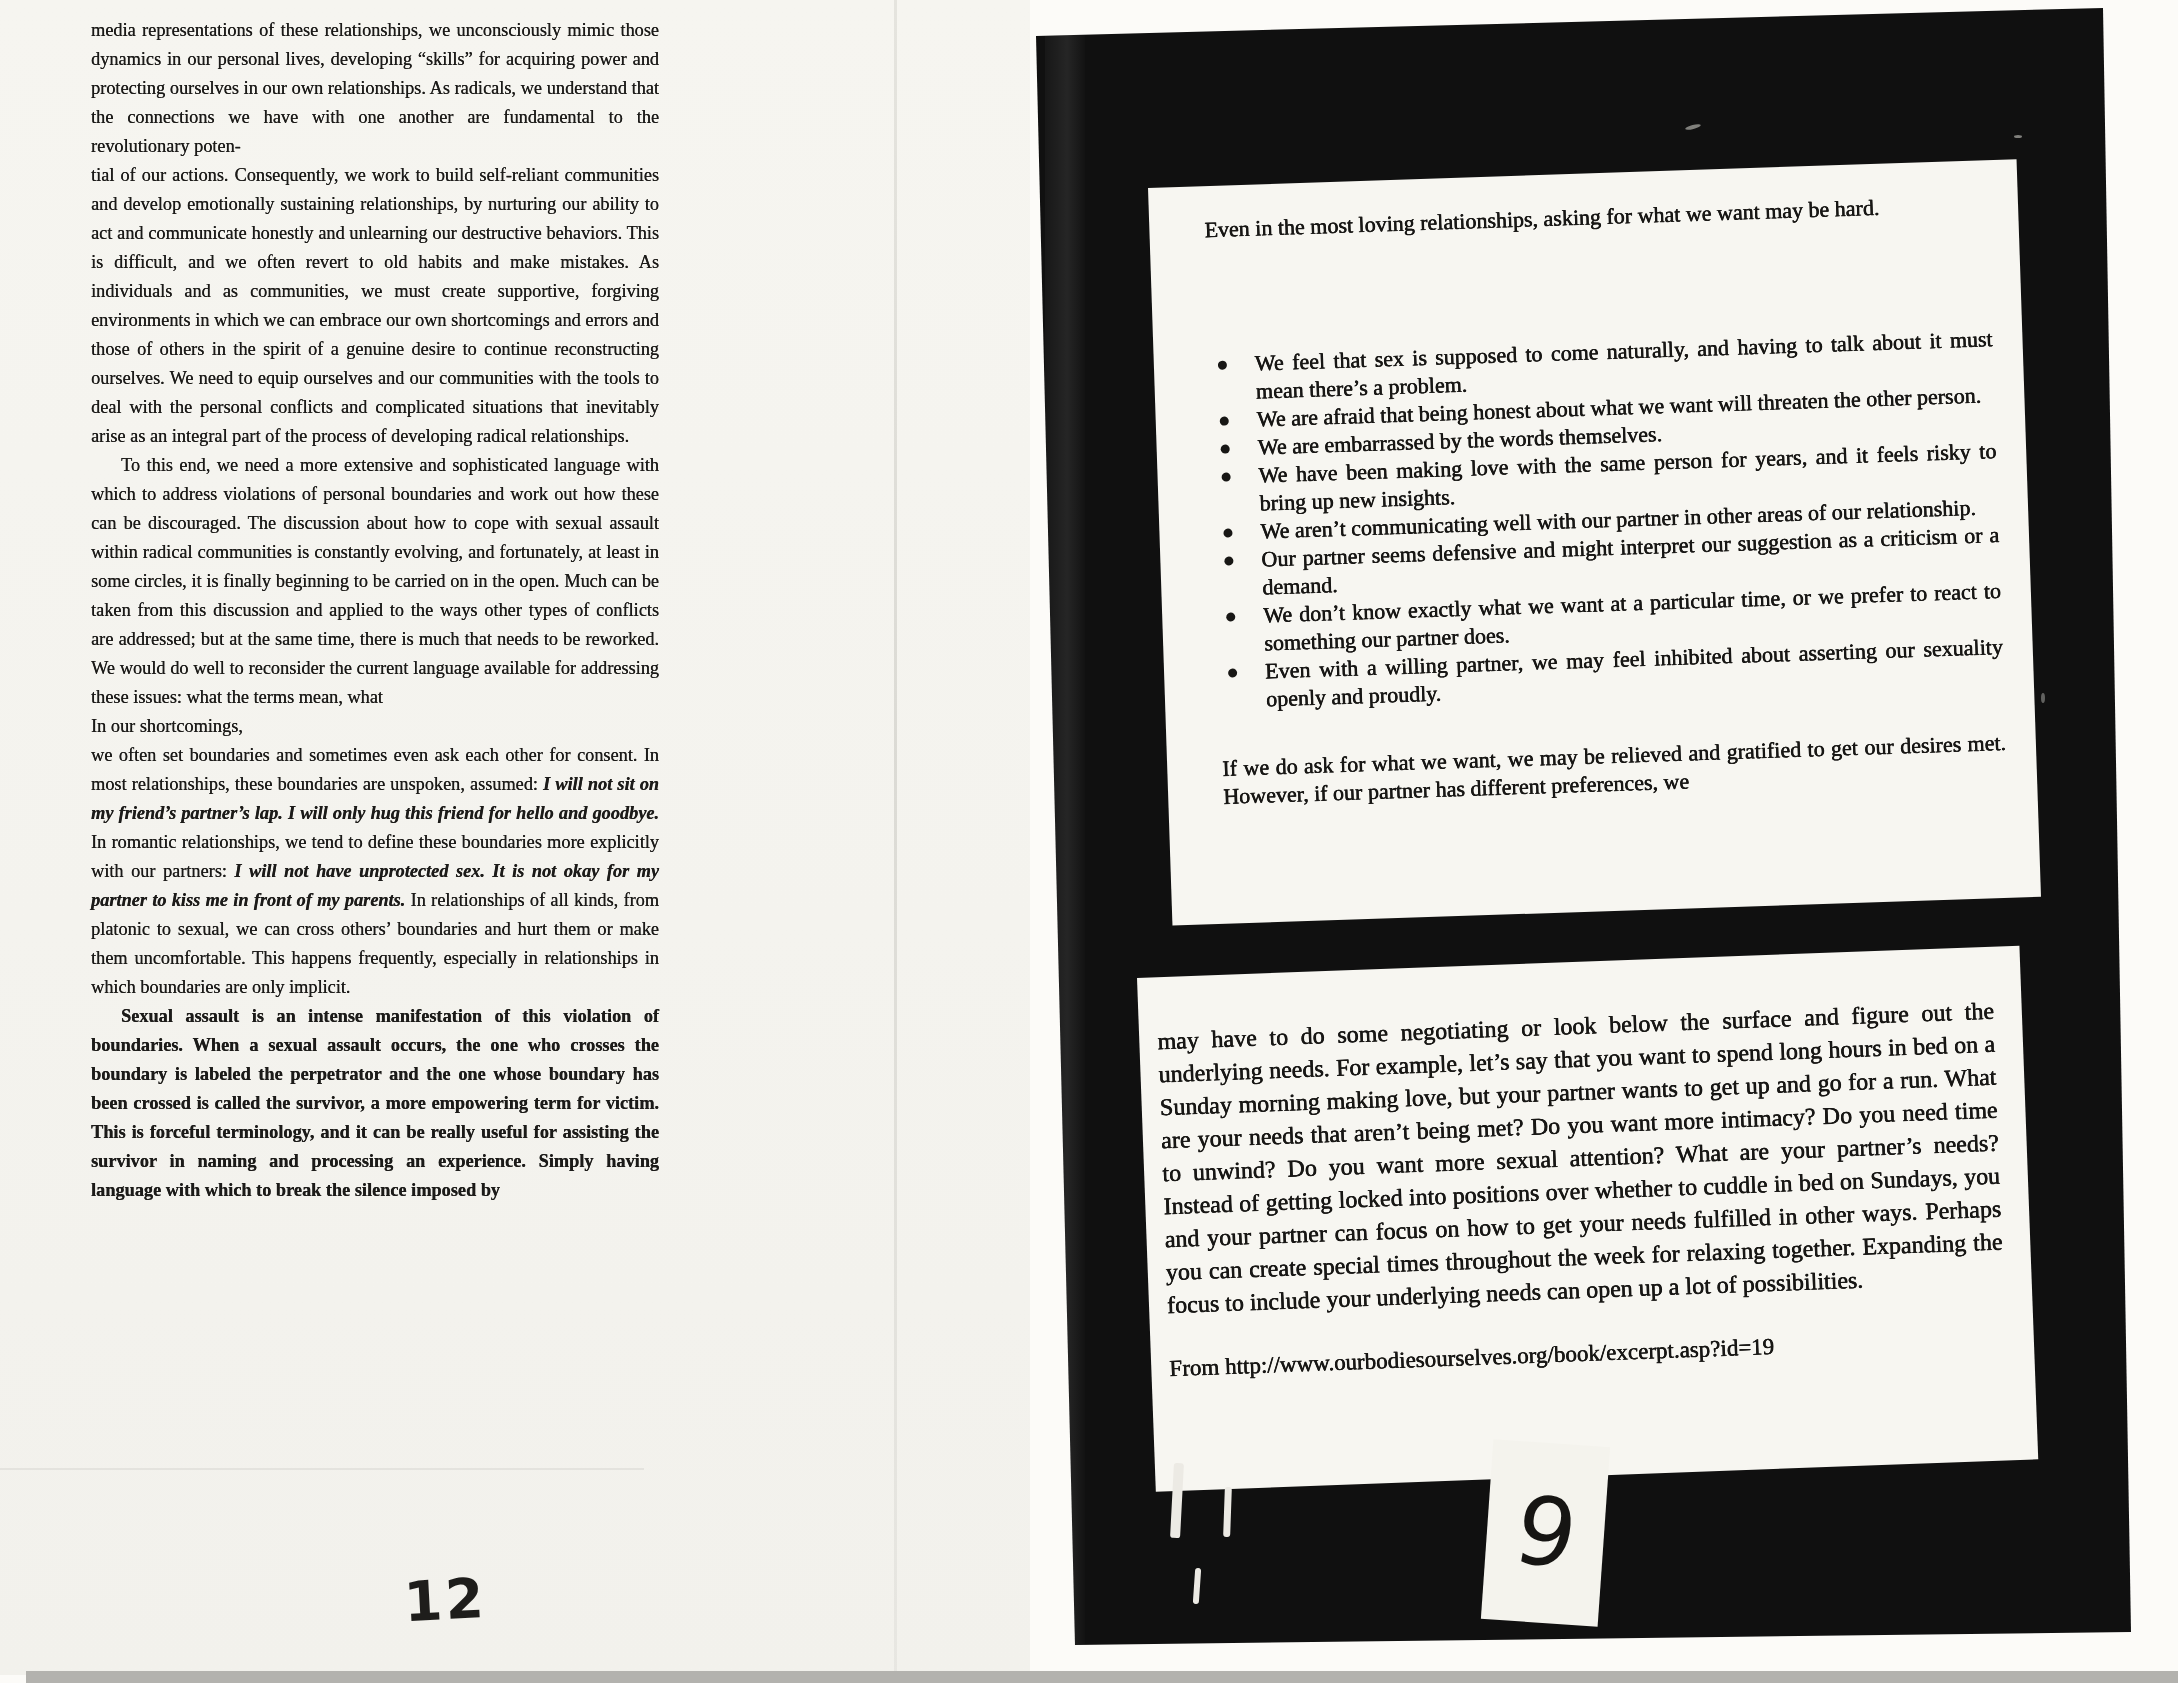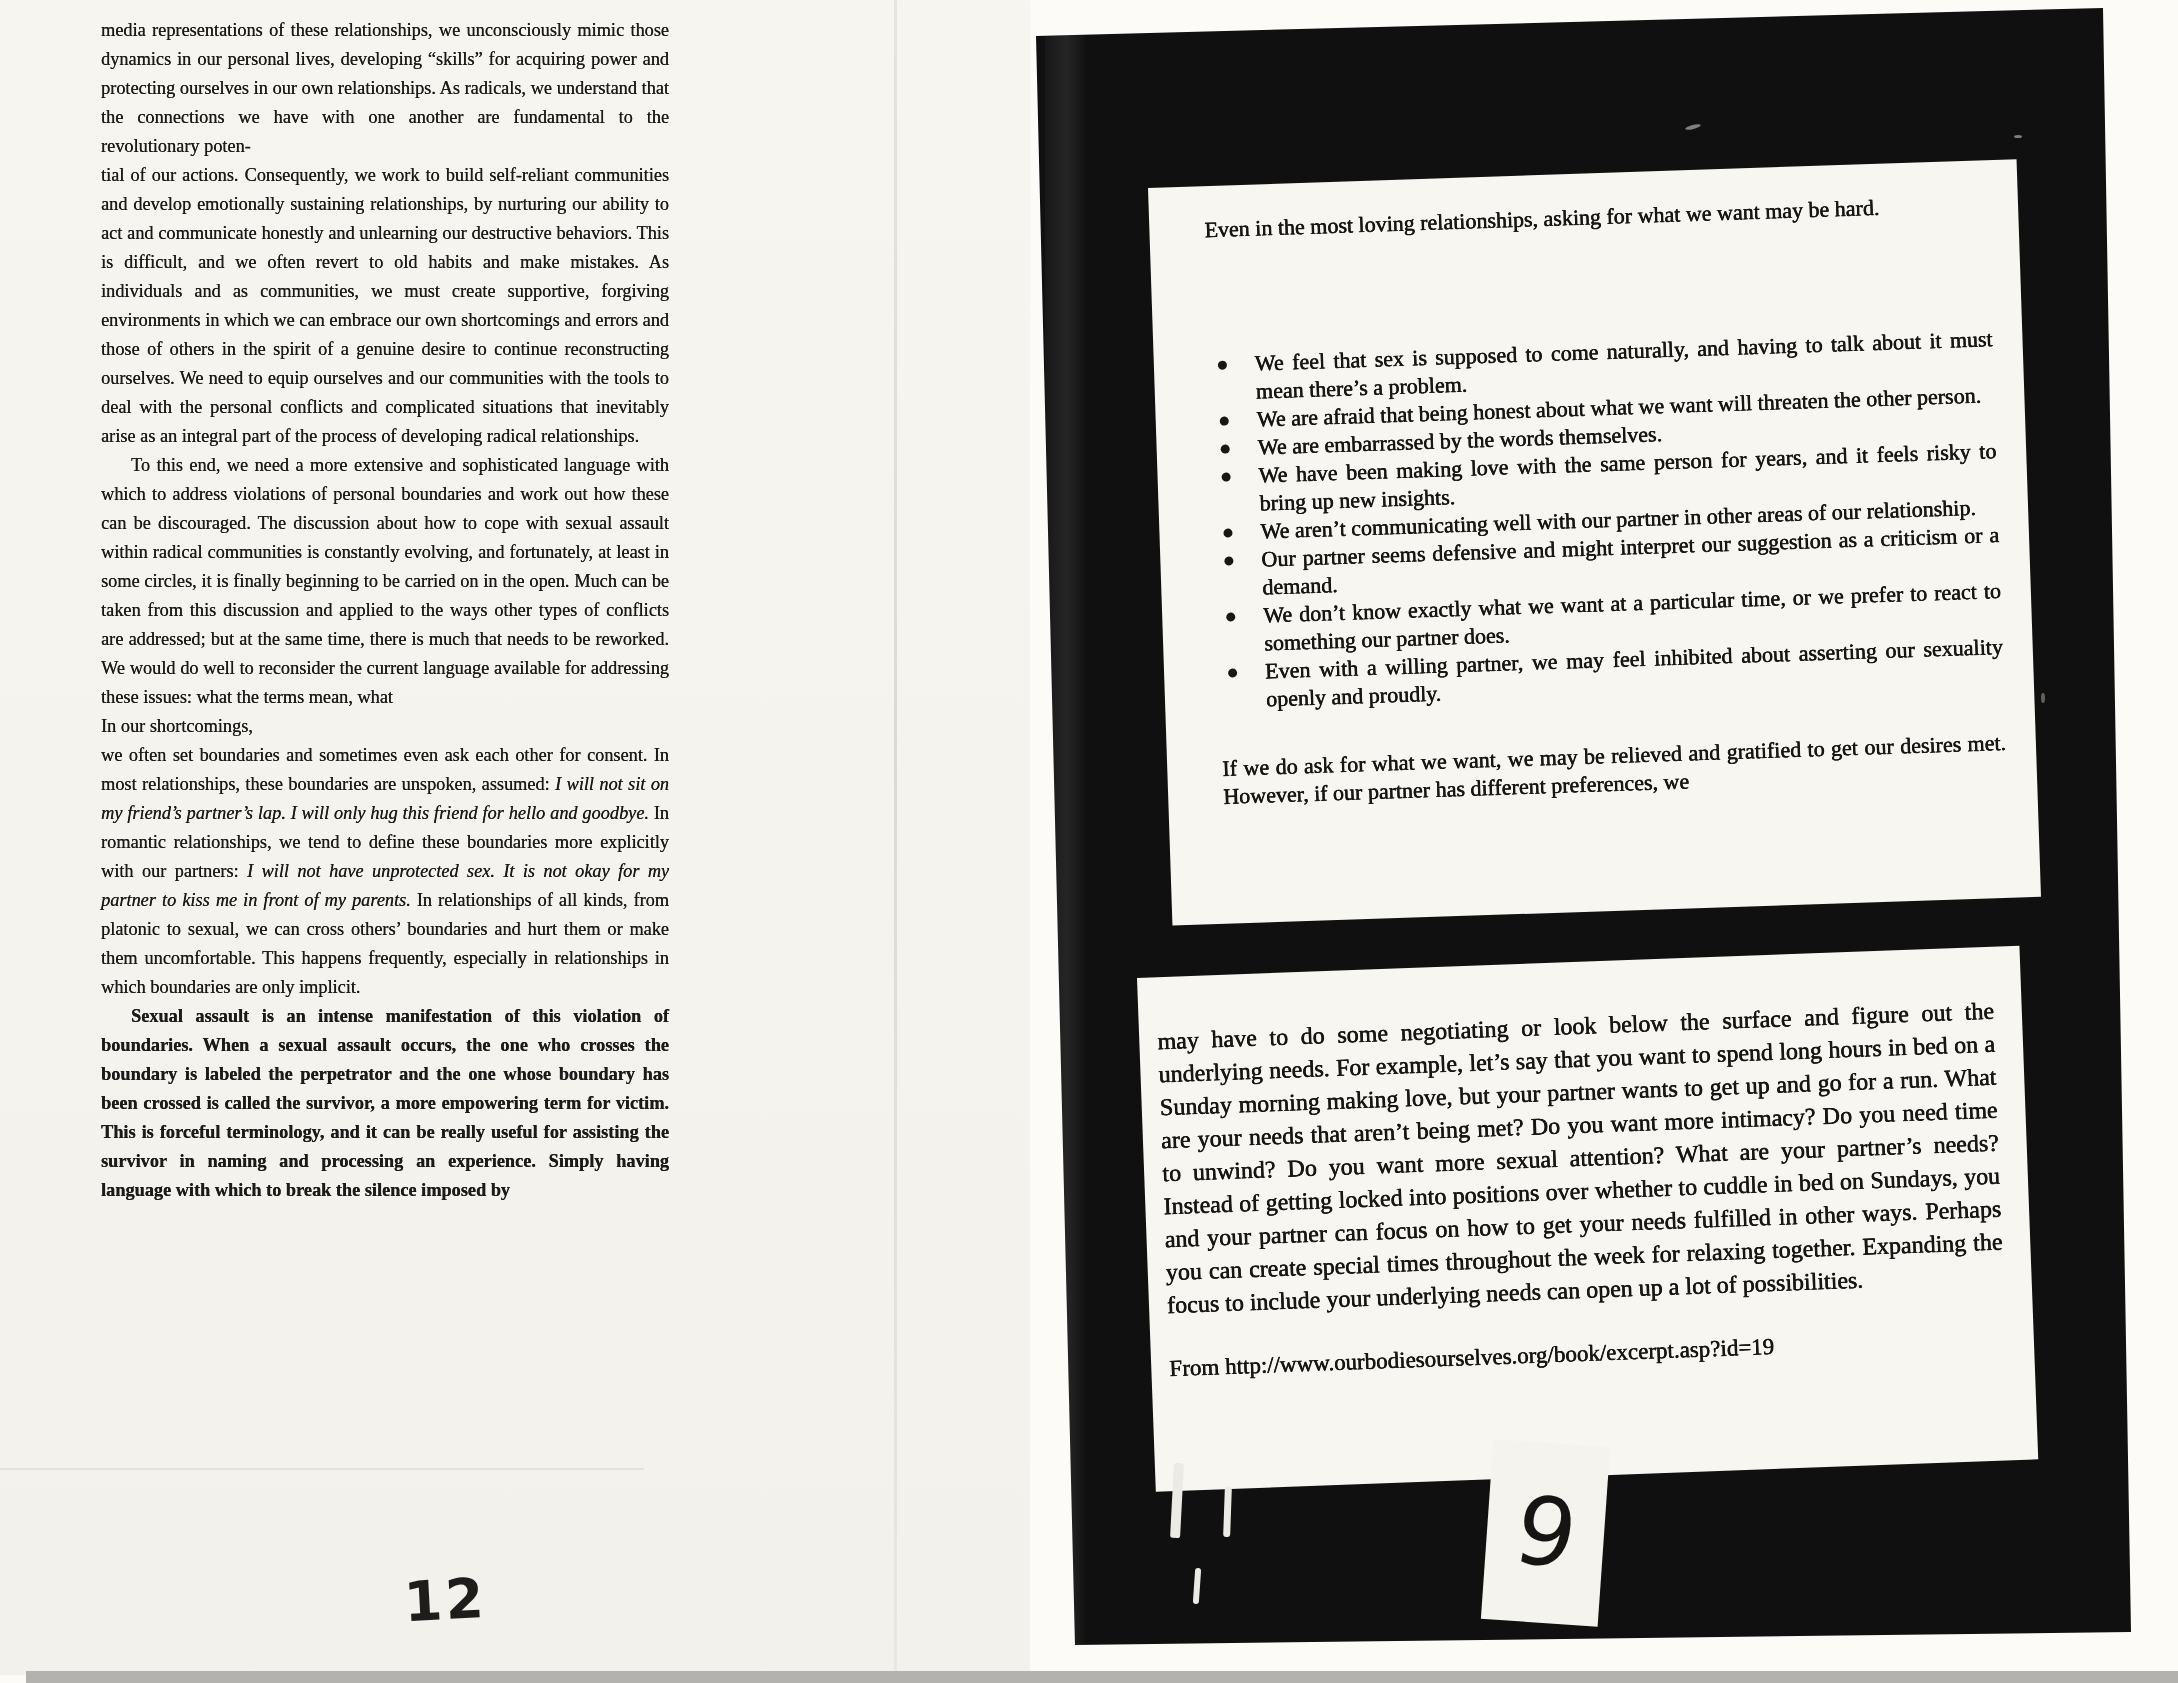--- a/index.html
+++ b/index.html
@@ -23,29 +23,28 @@
   }
   .faint-line{
     position:absolute;left:0;top:1468px;width:644px;height:2px;
     background:#e4e3de;
   }
   .text-col{
     position:absolute;left:91px;top:16px;width:568px;
     font-size:18.3px;line-height:29px;color:#1c1b19;
     text-align:justify;
     text-shadow:0.2px 0 currentColor;
-    margin-left:10px;
   }
   .text-col p{margin:0;}
   .p1{margin-bottom:26px;}
   .p3{text-indent:30px;}
   .p3last{margin:3px 0 0 36px;}
   .p4lead{margin:22px 0 0 36px;}
   .p5{text-indent:30px;font-weight:bold;}
-  .text-col em{font-style:italic;}
+  .text-col em{font-style:italic;font-weight:bold;}
   .pg12{
     position:absolute;left:404px;top:1568px;
     font-family:"DejaVu Sans",sans-serif;font-weight:700;
     font-size:55px;color:#1e1d1b;letter-spacing:3px;
     transform:rotate(-3deg);
   }
 
   
   .black-page{
     position:absolute;left:0;top:0;width:2178px;height:1683px;

